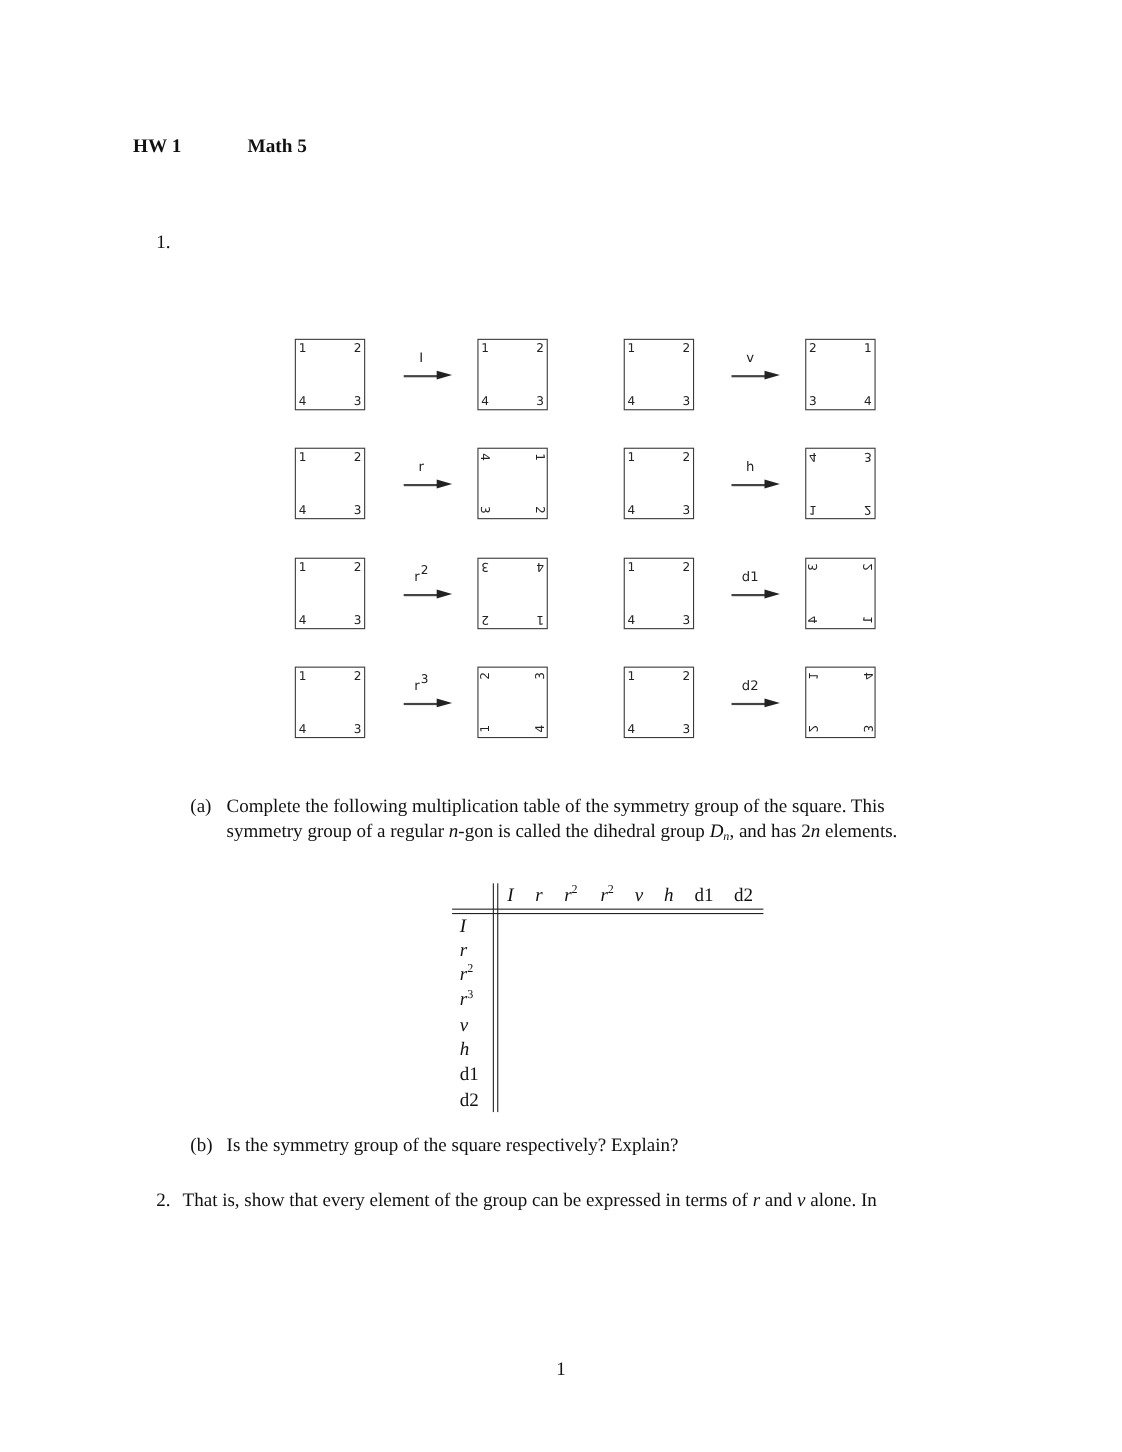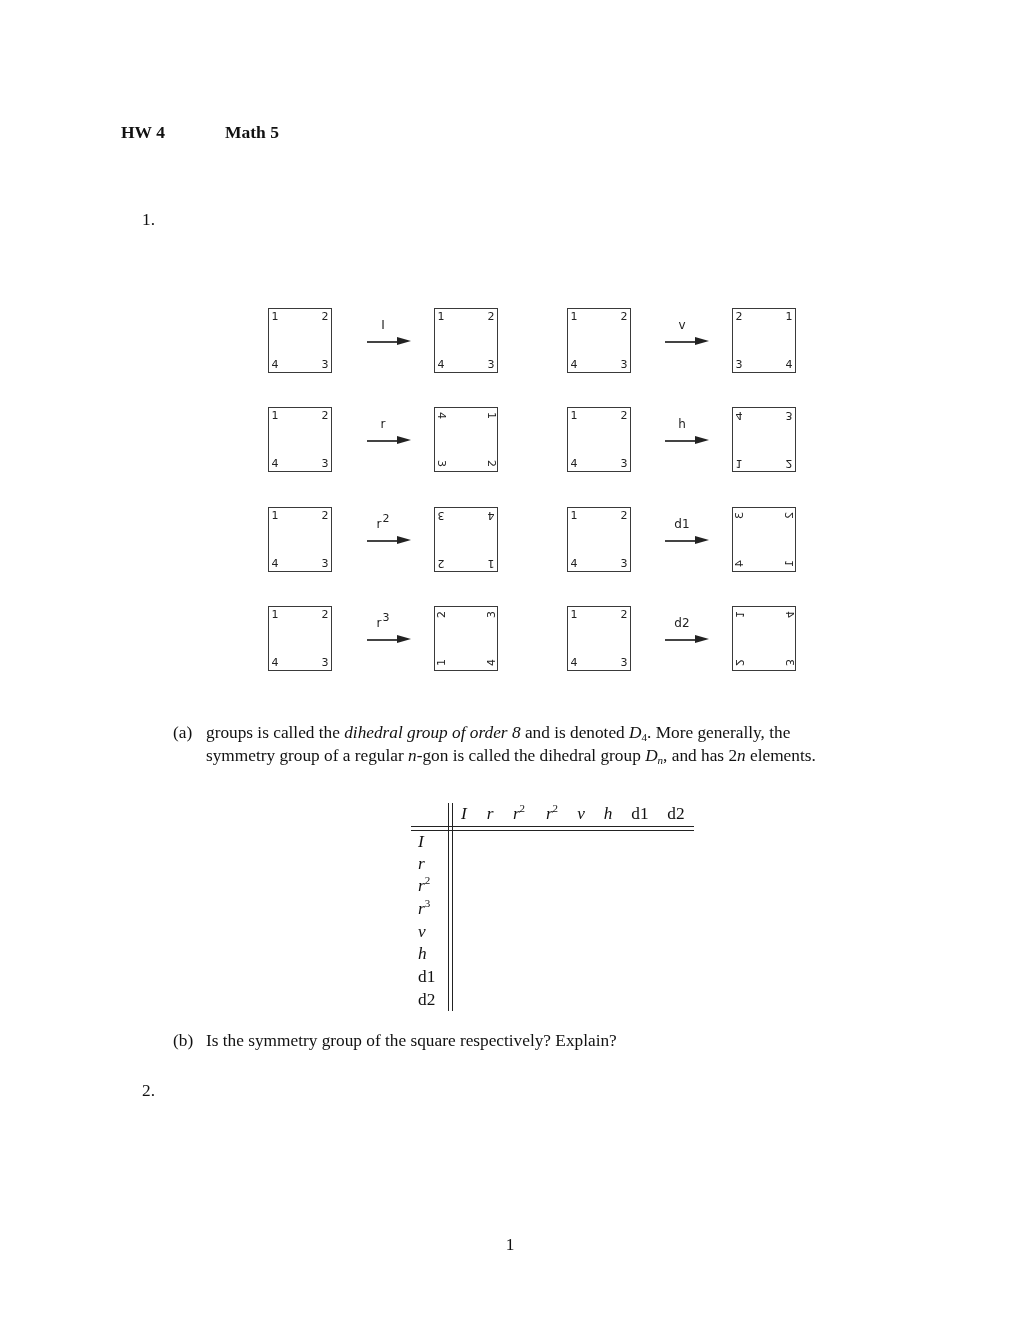--- a/index.html
+++ b/index.html
@@ -66,21 +66,21 @@
     }
     .pagenum {
       position: absolute; top: 1235px; left: 0; width: 1020px; text-align: center;
       font-family: "Liberation Serif", serif; font-size: 17.3px;
     }
   </style>
 </head>
 <body>
 
 <div class="header">
-  <span>HW 4</span>
+  <span>HW 1</span>
   <span class="course">Math 5</span>
 </div>
 
 <div class="para" style="top:209px; left:166px; width:735px;">
   <span class="num">1.</span>
 </div>
 
 <div id="diagrams">
     <div class="sq" style="left: 268px; top: 308px;">
       <span class="c tl">1</span>
@@ -215,21 +215,21 @@
     <div class="sq" style="left: 732px; top: 606px;">
       <span class="c tl" style="transform: rotate(-90deg) scaleY(-1);">1</span>
       <span class="c tr" style="transform: rotate(-90deg) scaleY(-1);">4</span>
       <span class="c bl" style="transform: rotate(-90deg) scaleY(-1);">2</span>
       <span class="c br" style="transform: rotate(-90deg) scaleY(-1);">3</span>
     </div>
   </div>
 
 <div class="para" style="top:722px; left:206px; width:695px;">
   <span class="lbl">(a)</span>
-  <div><span>groups is called the </span><i>dihedral group of order 8</i><span> and is denoted </span><i>D</i><sub>4</sub><span>. More generally, the</span></div>
+  <div>Complete the following multiplication table of the symmetry group of the square. This</div>
   <div class="last-line"><span>symmetry group of a regular </span><i>n</i><span>-gon is called the dihedral group </span><i>D</i><sub><i>n</i></sub><span>, and has 2</span><i>n</i><span> elements.</span></div>
 </div>
 
 <div>
   <div class="tbl-vline1"></div>
   <div class="tbl-vline2"></div>
   <div class="tbl-hline1"></div>
   <div class="tbl-hline2"></div>
   <div id="table-cols">
       <div class="th it" style="left: 454px; width: 20px;">I</div>
@@ -253,15 +253,16 @@
     </div>
 </div>
 
 <div class="para" style="top:1030px; left:206px; width:695px;">
   <span class="lbl">(b)</span>
   <div class="last-line">Is the symmetry group of the square respectively? Explain?</div>
 </div>
 
 <div class="para" style="top:1080px; left:166px; width:735px;">
   <span class="num">2.</span>
+  <div>That is, show that every element of the group can be expressed in terms of <i>r</i> and <i>v</i> alone. In</div>
 </div>
 
 <div class="pagenum">1</div>
 
 </body></html>

